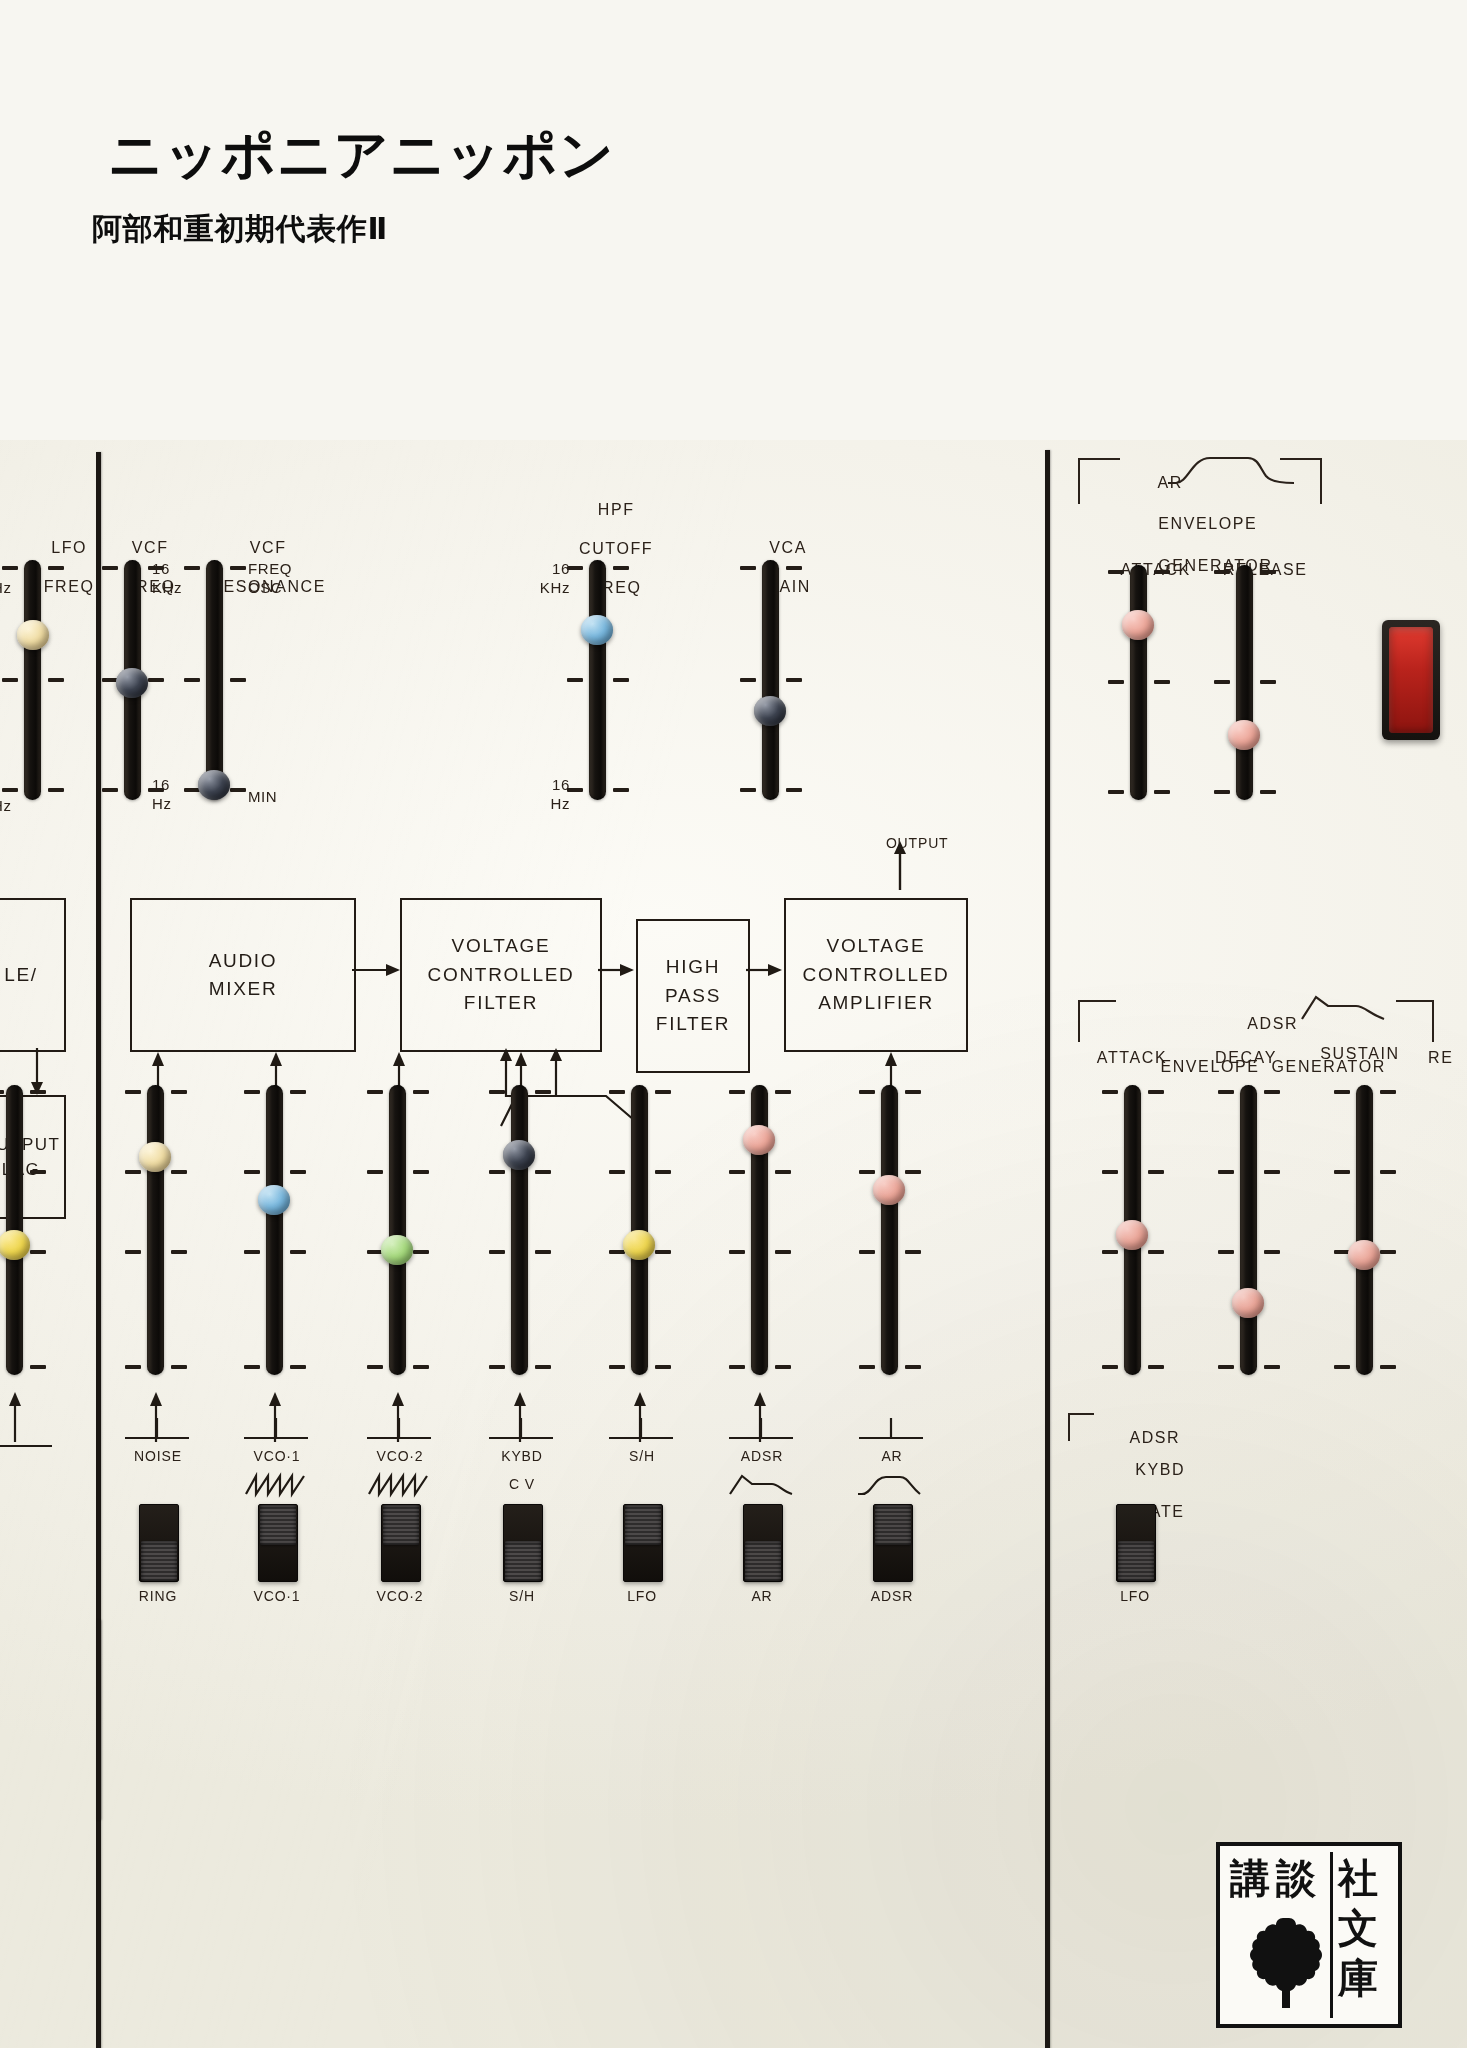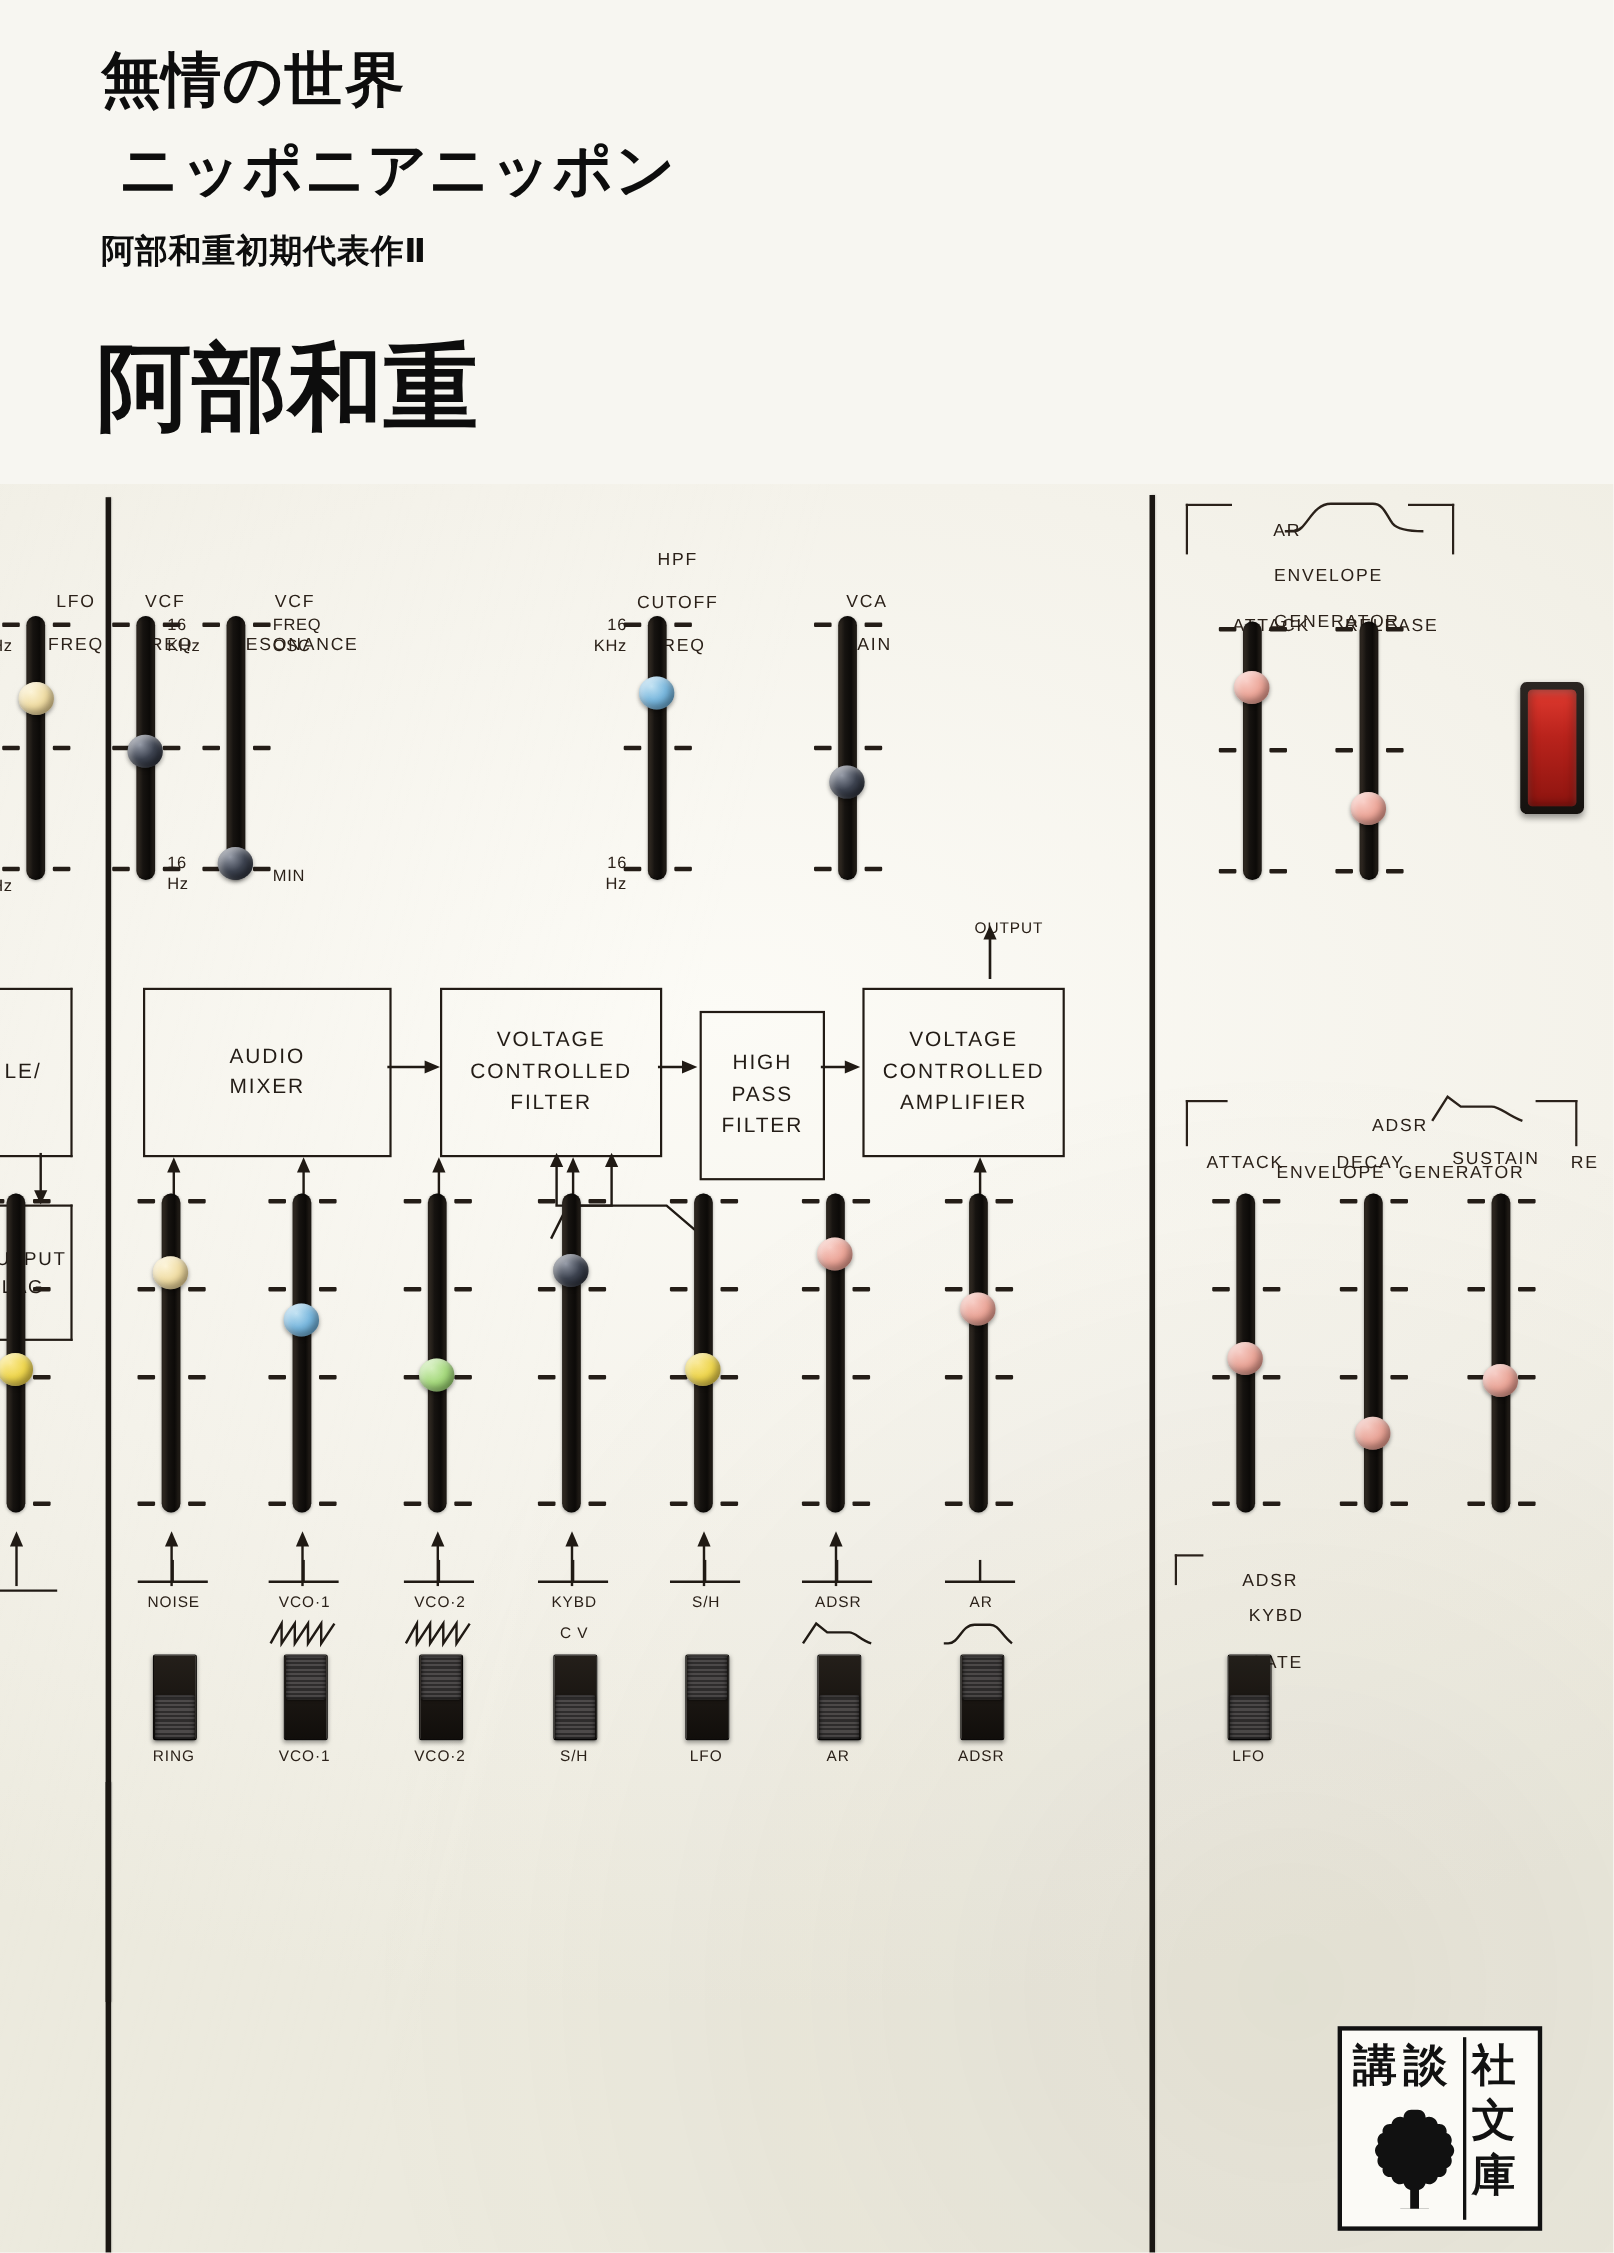--- a/index.html
+++ b/index.html
@@ -203,24 +203,22 @@
     color:#2b2119;font-size:15px;letter-spacing:.04em;line-height:1.25;
     white-space:pre;
   }
 </style>
 </head>
 <body>
 
 <div id="cover">
 
   <div id="topblock">
-    <div id="title-line1" class="jp">無情の世界</div>
     <div id="title-line2" class="jp">ニッポニアニッポン</div>
     <div id="subtitle" class="jp">阿部和重初期代表作Ⅱ</div>
-    <div id="author" class="jp">阿部和重</div>
   </div>
 
   <div id="panel">
 
     <div class="rail" style="left:96px;  top:12px;  height:1600px;"></div>
     <div class="rail" style="left:1045px;top:10px;  height:1600px;"></div>
 
     <div class="lbl" style="left:-4px;top:78px;width:110px;">
       <span>LFO</span><br>
       <span>FREQ</span>

